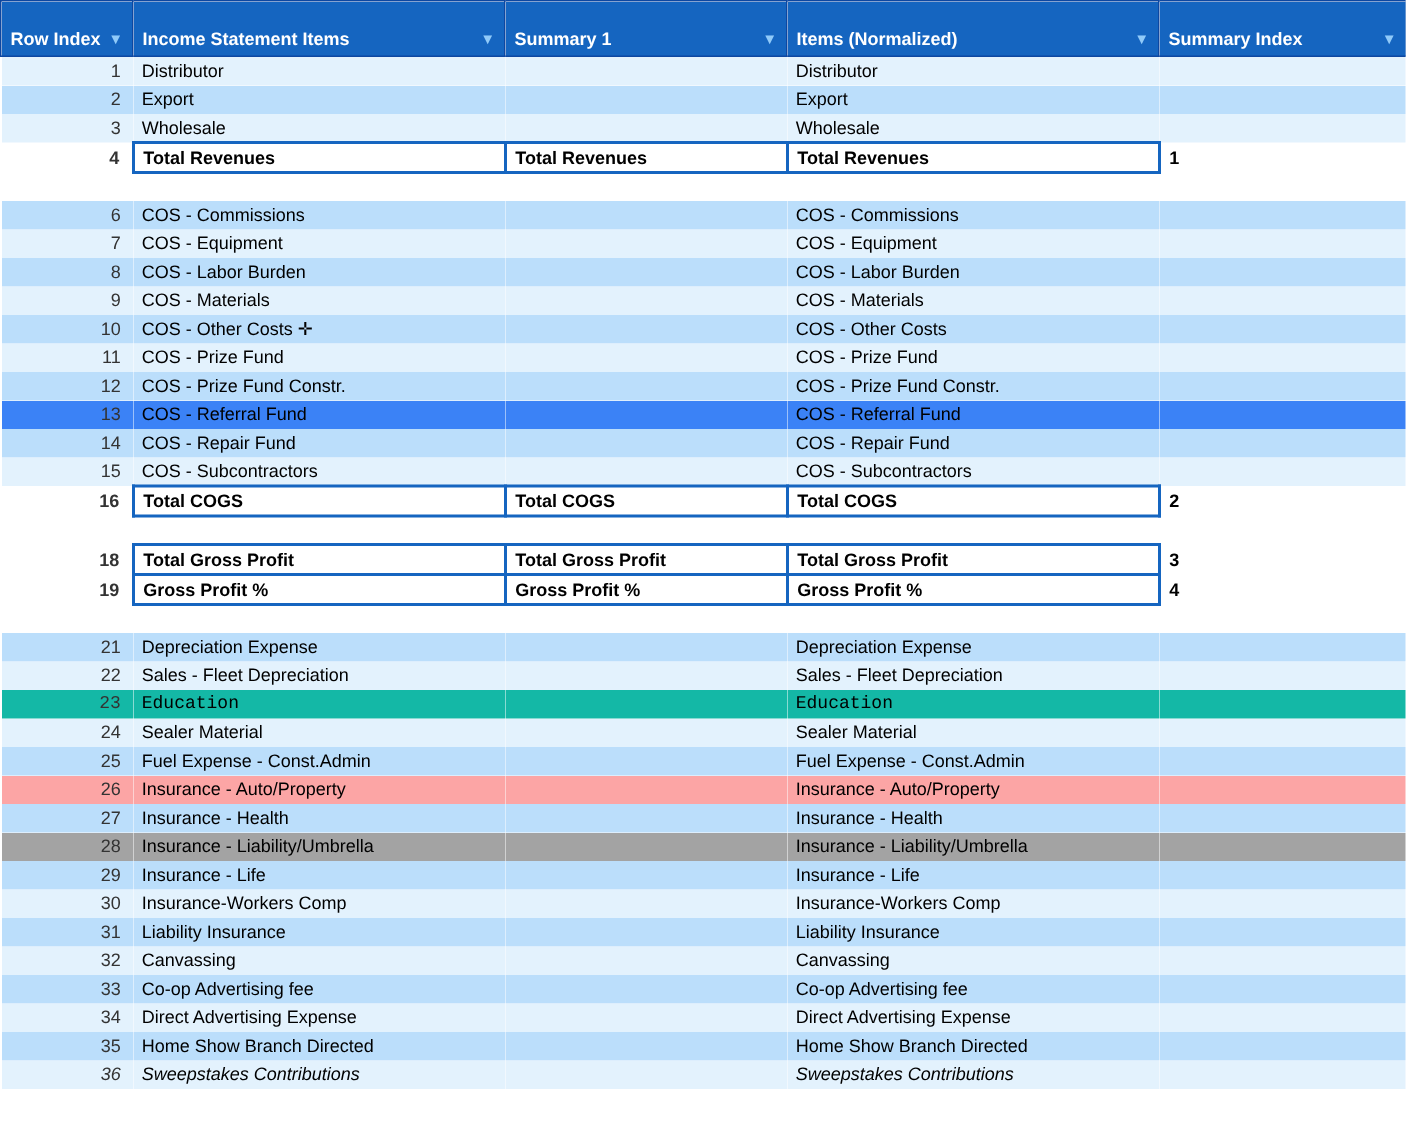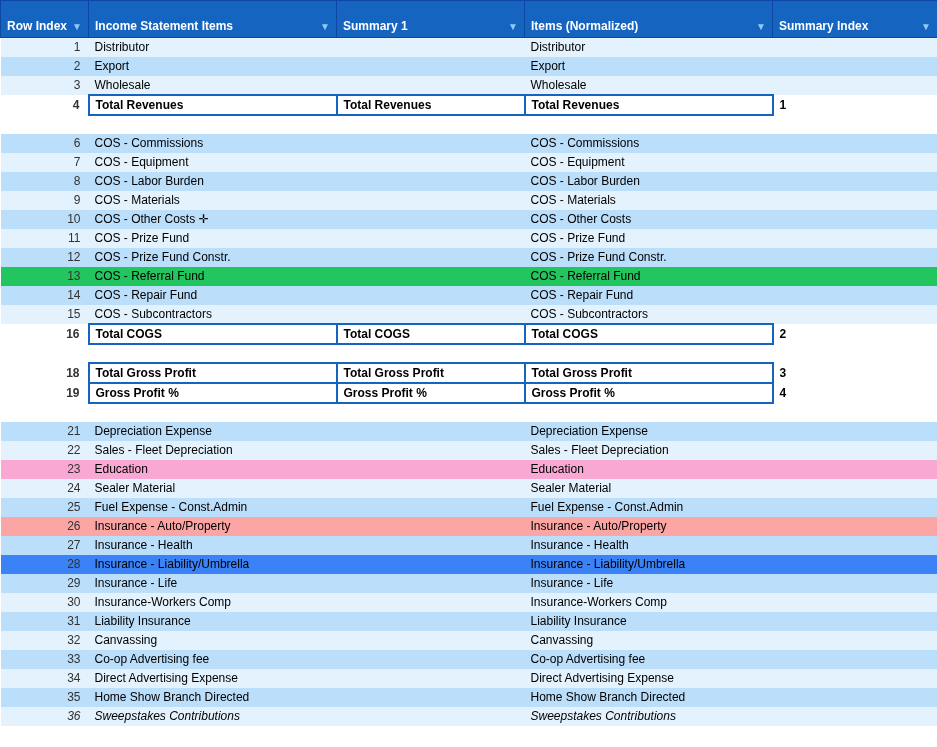--- a/index.html
+++ b/index.html
@@ -233,21 +233,21 @@
           <td>COS - Prize Fund</td>
           <td class="summary-index-val"></td>
         </tr>
         <tr style="background: rgb(187, 222, 251);">
           <td class="row-index">12</td>
           <td>COS - Prize Fund Constr.</td>
           <td></td>
           <td>COS - Prize Fund Constr.</td>
           <td class="summary-index-val"></td>
         </tr>
-        <tr style="background: #22c55e;">
+        <tr style="background: #3b82f6;">
           <td class="row-index">13</td>
           <td>COS - Referral Fund</td>
           <td></td>
           <td>COS - Referral Fund</td>
           <td class="summary-index-val"></td>
         </tr>
         <tr style="background: rgb(187, 222, 251);">
           <td class="row-index">14</td>
           <td>COS - Repair Fund</td>
           <td></td>
@@ -303,21 +303,21 @@
           <td>Depreciation Expense</td>
           <td class="summary-index-val"></td>
         </tr>
         <tr style="background: rgb(227, 242, 253); padding-left: 36px;">
           <td class="row-index">22</td>
           <td>Sales - Fleet Depreciation</td>
           <td></td>
           <td>Sales - Fleet Depreciation</td>
           <td class="summary-index-val"></td>
         </tr>
-        <tr style="background: #f9a8d4;">
+        <tr style="background: #14b8a6; font-family: Liberation Mono, monospace;">
           <td class="row-index">23</td>
           <td>Education</td>
           <td></td>
           <td>Education</td>
           <td class="summary-index-val"></td>
         </tr>
         <tr style="background: rgb(227, 242, 253);">
           <td class="row-index">24</td>
           <td>Sealer Material</td>
           <td></td>
@@ -338,21 +338,21 @@
           <td>Insurance - Auto/Property</td>
           <td class="summary-index-val"></td>
         </tr>
         <tr style="background: rgb(187, 222, 251);">
           <td class="row-index">27</td>
           <td>Insurance - Health</td>
           <td></td>
           <td>Insurance - Health</td>
           <td class="summary-index-val"></td>
         </tr>
-        <tr style="background: #3b82f6;">
+        <tr style="background: #a3a3a3;">
           <td class="row-index">28</td>
           <td>Insurance - Liability/Umbrella</td>
           <td></td>
           <td>Insurance - Liability/Umbrella</td>
           <td class="summary-index-val"></td>
         </tr>
         <tr style="background: rgb(187, 222, 251);">
           <td class="row-index">29</td>
           <td>Insurance - Life</td>
           <td></td>

